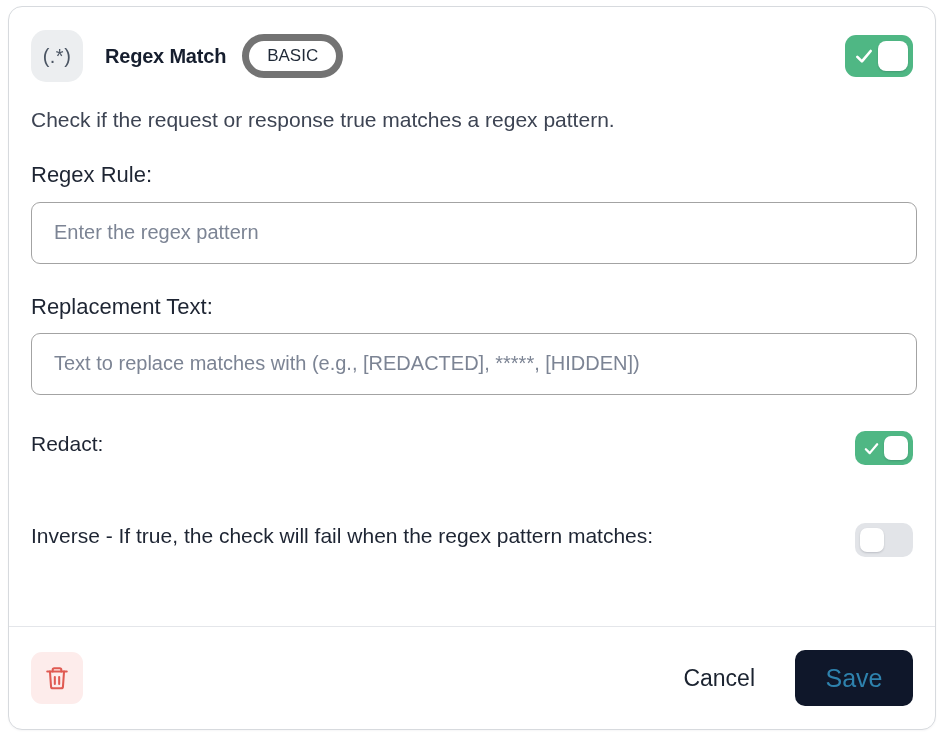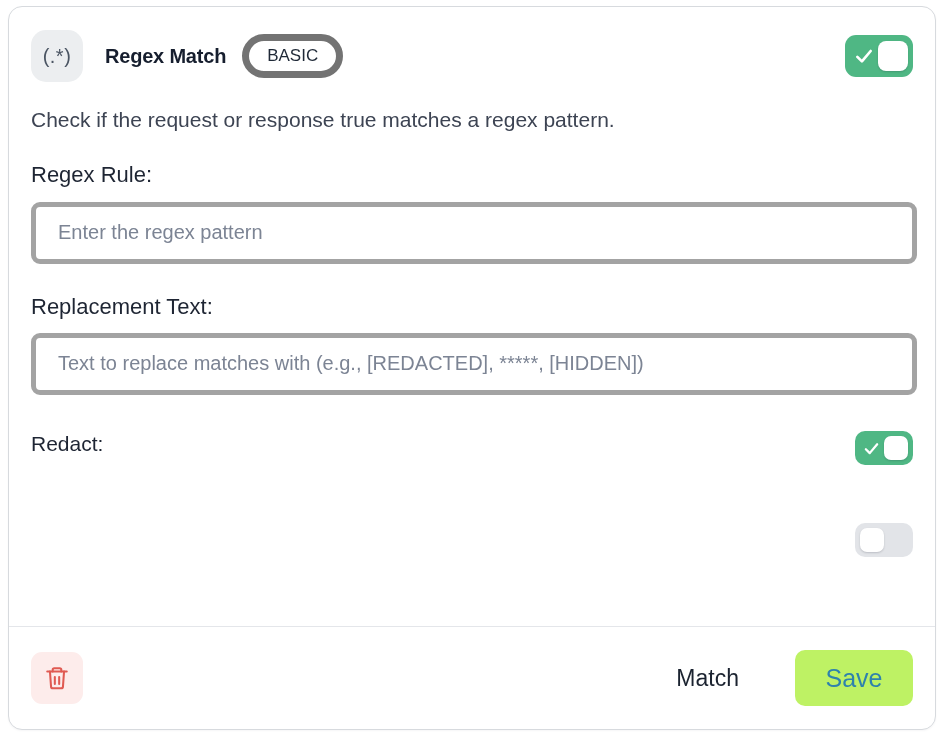--- a/index.html
+++ b/index.html
@@ -143,21 +143,21 @@
     color: #1e2533;
     margin-bottom: 13px;
     line-height: 1.2;
   }
 
   .text-input {
     display: block;
     box-sizing: border-box;
     width: 886px;
     height: 62px;
-    border: 5px solid #a3a3a3;
+    border: 1px solid #a3a3a3;
     border-radius: 9px;
     background: #ffffff;
     padding: 0 22px;
     font-size: 20px;
     color: #1e2533;
     font-family: "Liberation Sans", sans-serif;
     outline: none;
   }
   .text-input::placeholder { color: #7c8494; }
 
@@ -210,22 +210,22 @@
     background: transparent;
     border: none;
     font-size: 23px;
     color: #1b2330;
     font-family: "Liberation Sans", sans-serif;
     cursor: pointer;
     padding: 10px 12px;
   }
 
   .save-btn {
-    margin-left: 44px;
-    background: #bef264;
+    margin-left: 28px;
+    background: #0f172a;
     border: none;
     border-radius: 10px;
     font-size: 25px;
     color: #2e82ad;
     font-family: "Liberation Sans", sans-serif;
     width: 118px;
     height: 56px;
     cursor: pointer;
   }
 </style>
@@ -272,20 +272,21 @@
         <span class="check">
           <svg viewBox="0 0 24 24" fill="none" stroke="currentColor" stroke-width="3.2" stroke-linecap="round" stroke-linejoin="round">
               <polyline points="4,13 9.5,18.5 20,6"></polyline>
             </svg>
         </span>
         <span class="knob"></span>
       </div>
     </div>
 
     <div class="switch-row inverse">
+      <div class="switch-label">Inverse - If true, the check will fail when the regex pattern matches:</div>
       <div class="spacer"></div>
       <div class="toggle sm off">
         <span class="knob"></span>
       </div>
     </div>
 
   </div>
 
   <div class="divider"></div>
 
@@ -295,17 +296,17 @@
         <svg viewBox="0 0 24 24" fill="none" stroke="#e05a52" stroke-width="1.9" stroke-linecap="round" stroke-linejoin="round">
           <polyline points="3,6 5,6 21,6"></polyline>
           <path d="M8 6V4.5a1.5 1.5 0 0 1 1.5-1.5h5A1.5 1.5 0 0 1 16 4.5V6"></path>
           <path d="M5.5 6l1 14a1.6 1.6 0 0 0 1.6 1.5h7.8a1.6 1.6 0 0 0 1.6-1.5l1-14"></path>
           <line x1="10" y1="11" x2="10" y2="17.5"></line>
           <line x1="14" y1="11" x2="14" y2="17.5"></line>
         </svg>
       </span>
     </button>
     <div class="spacer"></div>
-    <button class="cancel-btn">Match</button>
+    <button class="cancel-btn">Cancel</button>
     <button class="save-btn">Save</button>
   </div>
 
 </div>
 
 </body></html>

